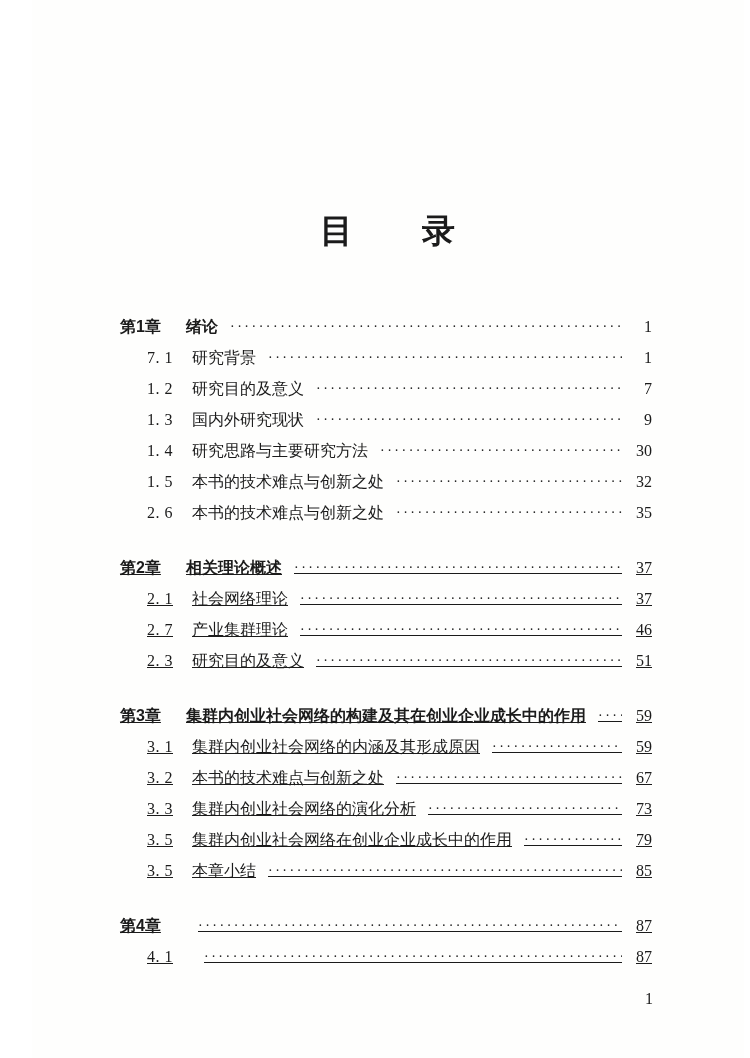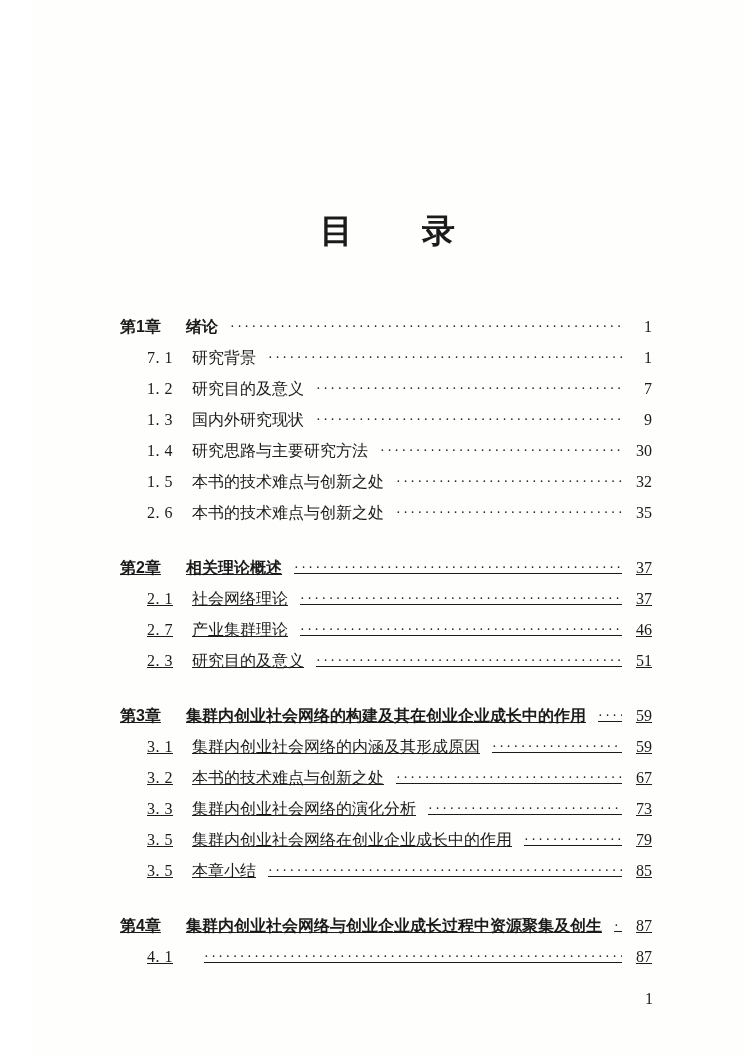--- a/index.html
+++ b/index.html
@@ -194,21 +194,20 @@
         <span class="num">3. 5</span>
         <span class="ttl">本章小结</span>
         <span class="leader">········································································································································································································</span>
         <span class="pg">85</span>
       </div>
     </div>
 
     <div class="group">
       <div class="row chapter">
         <span class="num">第4章</span>
-        <span class="ttl">集群内创业社会网络与创业企业成长过程中资源聚集及创生</span>
         <span class="leader">········································································································································································································</span>
         <span class="pg">87</span>
       </div>
       <div class="row section">
         <span class="num">4. 1</span>
         <span class="leader">········································································································································································································</span>
         <span class="pg">87</span>
       </div>
     </div>
 

